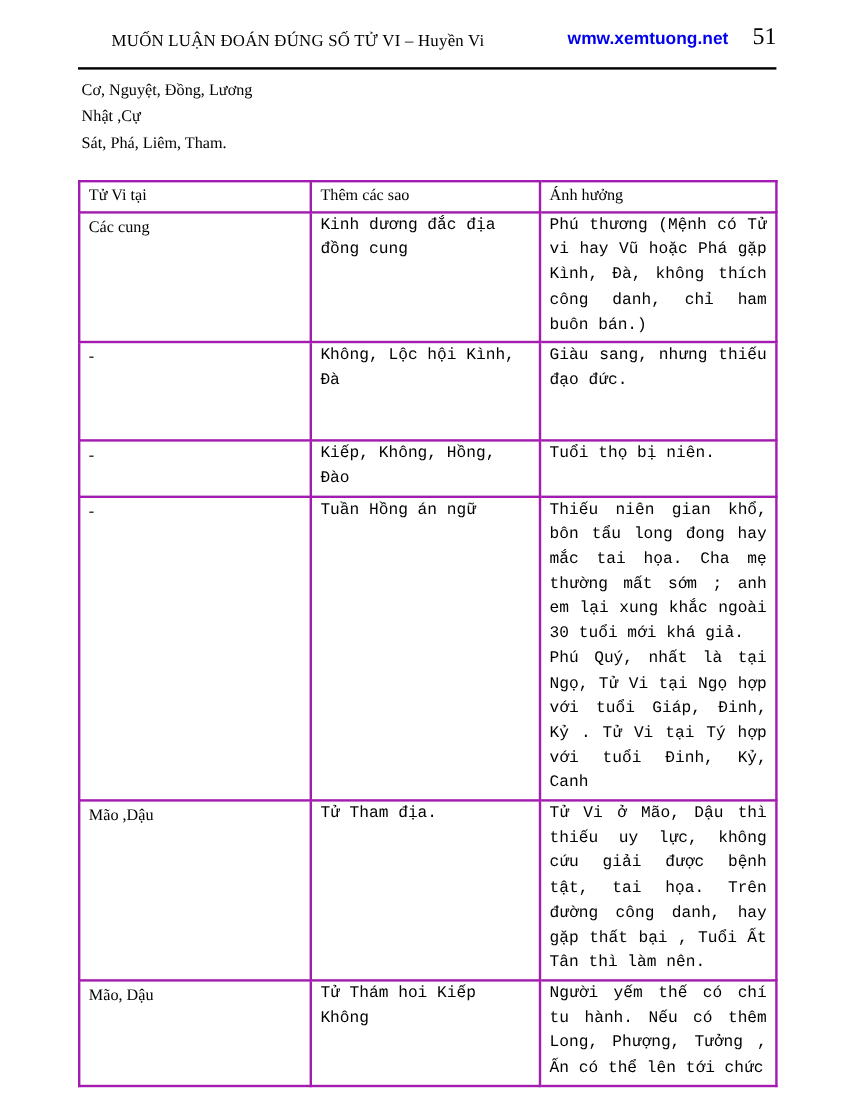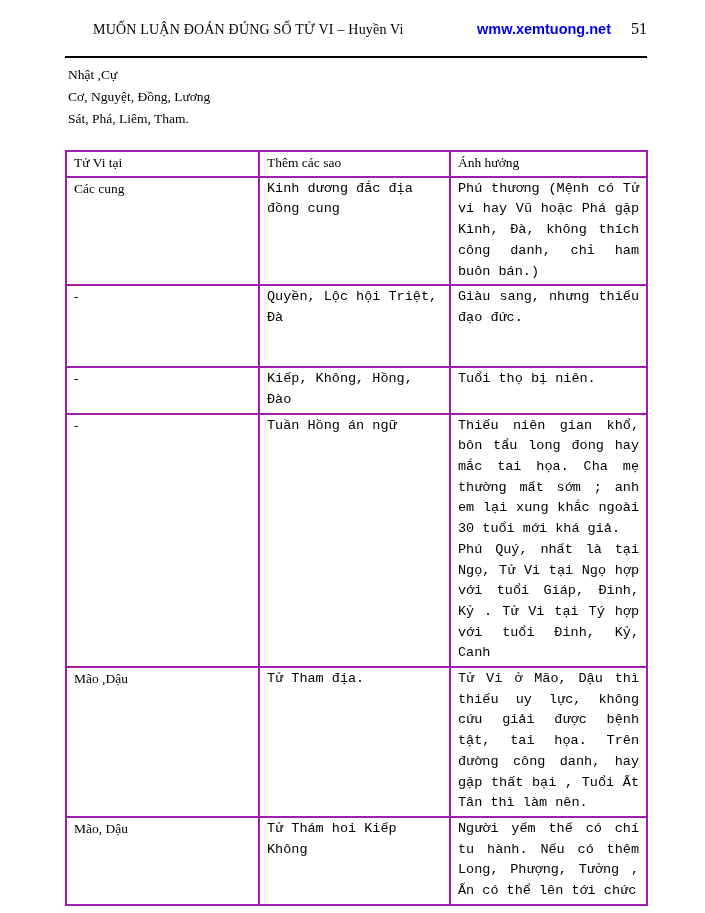--- a/index.html
+++ b/index.html
@@ -22,21 +22,21 @@
   }
   .header-title { font-size: 14px; letter-spacing: 0.2px; white-space: nowrap; }
   .header-right { display: flex; align-items: baseline; gap: 20px; }
   .site-link {
     font-family: "Liberation Sans", sans-serif;
     font-weight: bold;
     font-size: 14.5px;
     text-decoration-thickness: 2px;
     cursor: pointer;
   }
-  .page-number { font-size: 16px; }
+  .page-number { font-size: 20px; }
 
   .header-rule {
     position: absolute; left: 65px; width: 582px; top: 56px;
     height: 2px; background: #000000;
   }
 
   
   .intro {
     position: absolute; left: 68px; top: 64px;
     font-size: 13.5px; line-height: 22px;
@@ -84,22 +84,22 @@
     <span class="header-title">MUỐN LUẬN ĐOÁN ĐÚNG SỐ TỬ VI – Huyền Vi</span>
     <span class="header-right">
       <a class="site-link" style="color:#0000ee">wmw.xemtuong.net</a>
       <span class="page-number">51</span>
     </span>
   </div>
 
   <div class="header-rule"></div>
 
   <div class="intro">
+    <div>Cơ, Nguyệt, Đồng, Lương</div>
     <div>Nhật ,Cự</div>
-    <div>Cơ, Nguyệt, Đồng, Lương</div>
     <div>Sát, Phá, Liêm, Tham.</div>
   </div>
 
   <table class="tuvi">
     <colgroup>
         <col class="c1">
         <col class="c2">
         <col class="c3">
       </colgroup>
 
@@ -113,21 +113,21 @@
     <tr class="r1">
       <td class="position-cell">Các cung</td>
       <td class="stars-cell">Kinh dương đắc địa đồng cung</td>
       <td class="effects-cell">
         <p>Phú thương (Mệnh có Tử vi hay Vũ hoặc Phá gặp Kình, Đà, không thích công danh, chỉ ham buôn bán.)</p>
       </td>
     </tr>
 
     <tr class="r2">
       <td class="position-cell">-</td>
-      <td class="stars-cell">Quyền, Lộc hội Triệt, Đà</td>
+      <td class="stars-cell">Không, Lộc hội Kình, Đà</td>
       <td class="effects-cell">
         <p>Giàu sang, nhưng thiếu đạo đức.</p>
       </td>
     </tr>
 
     <tr class="r3">
       <td class="position-cell">-</td>
       <td class="stars-cell">Kiếp, Không, Hồng, Đào</td>
       <td class="effects-cell">
         <p>Tuổi thọ bị niên.</p>

